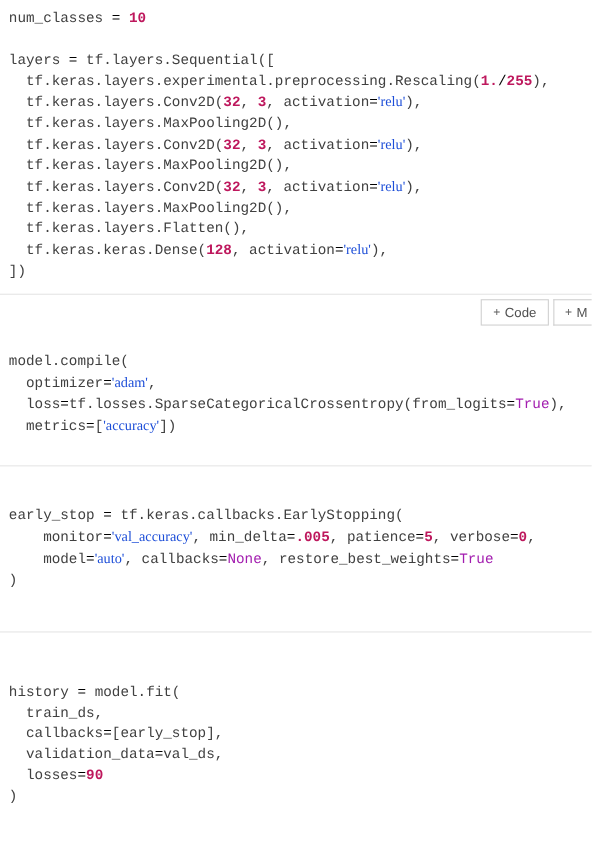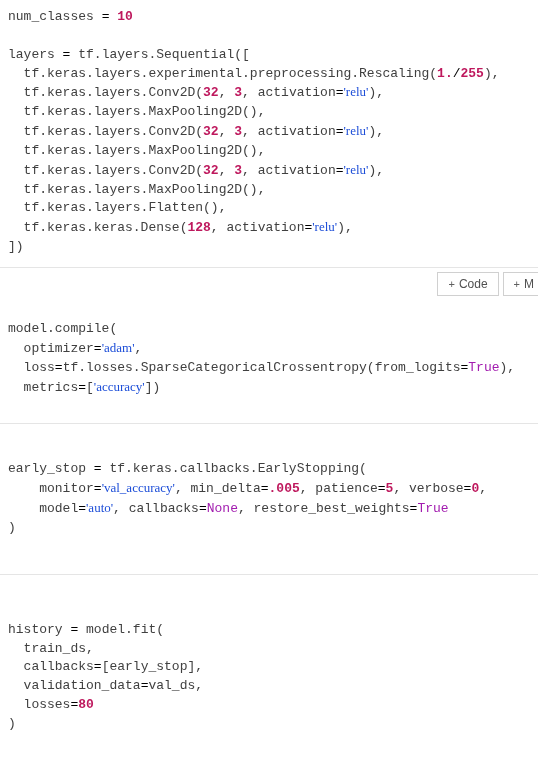--- a/index.html
+++ b/index.html
@@ -109,17 +109,17 @@
 </span><span class="tk-nm">)</span></div>
   </div>
 
   <div class="cell-sep" style="margin-top:28px;margin-bottom:38px;"></div>
 
   <div class="cell">
     <div class="code-block"><span class="tk-nm">history </span><span class="tk-op">=</span><span class="tk-nm"> model.fit(
 </span><span class="tk-nm">  train_ds,
 </span><span class="tk-nm">  callbacks</span><span class="tk-op">=</span><span class="tk-nm">[early_stop],
 </span><span class="tk-nm">  validation_data</span><span class="tk-op">=</span><span class="tk-nm">val_ds,
-</span><span class="tk-nm">  losses</span><span class="tk-op">=</span><span class="tk-num">80</span><span class="tk-nm">
+</span><span class="tk-nm">  losses</span><span class="tk-op">=</span><span class="tk-num">90</span><span class="tk-nm">
 </span><span class="tk-nm">)</span></div>
   </div>
 
 </div>
 
 </body></html>

